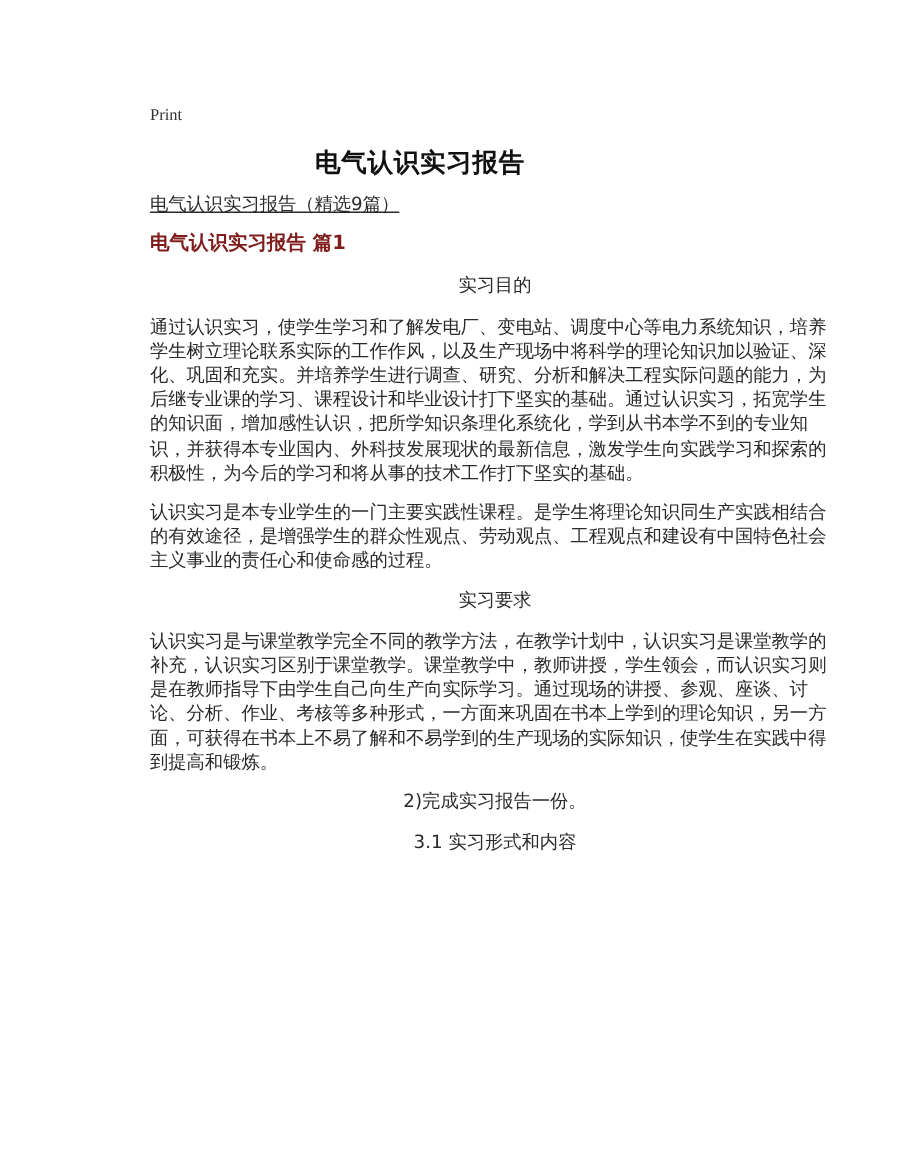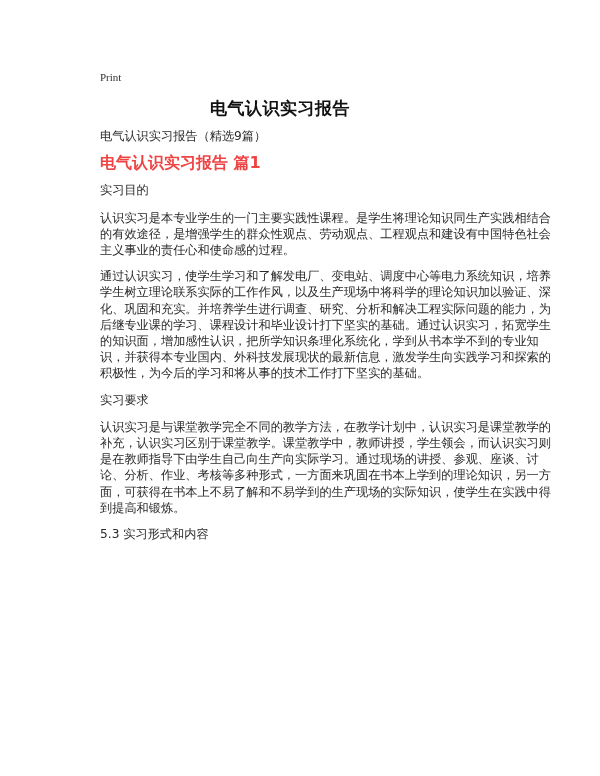--- a/index.html
+++ b/index.html
@@ -2,34 +2,35 @@
 <html><head>
   <meta charset="utf-8">
   <style>
     html, body { margin: 0; padding: 0; background: #ffffff; }
     body { width: 600px; height: 776px; overflow: hidden; position: relative; font-family: "DejaVu Sans", sans-serif; color: #222; }
     .page { position: absolute; left: 0; top: 0; width: 600px; height: 776px; margin-left: 12px; }
     .print-label { position: absolute; left: 88px; top: 71px; font-family: "Liberation Serif", serif; font-size: 11px; color: #333; }
     .doc-title { position: absolute; left: 0; width: 536px; top: 97px; text-align: center; font-size: 17px; font-weight: bold; color: #111; letter-spacing: 0.5px; }
     .content { position: absolute; left: 88px; top: 128px; width: 460px; font-size: 12.2px; line-height: 16.2px; color: #2a2a2a; }
     .p { margin: 0 0 10px 0; }
-    .subtitle { margin-bottom: 11px; }
-    .section-heading { font-weight: bold; font-size: 16px; margin-bottom: 11px; color: #ef4444; }
-    .tight { margin-bottom: 11px; }
+    .subtitle { margin-bottom: 11px; text-decoration: underline; }
+    .section-heading { font-weight: bold; font-size: 13px; margin-bottom: 11px; color: #7f1d1d; }
+    .tight { margin-bottom: 11px; text-align: center; }
   </style>
 </head>
 <body>
 
 <div class="page">
   <div class="print-label">Print</div>
   <div class="doc-title">电气认识实习报告</div>
 
   <div class="content">
     <div class="p subtitle">电气认识实习报告（精选9篇）</div>
     <div class="section-heading">电气认识实习报告 篇1</div>
     <div class="p tight">实习目的</div>
+    <div class="p">通过认识实习，使学生学习和了解发电厂、变电站、调度中心等电力系统知识，培养学生树立理论联系实际的工作作风，以及生产现场中将科学的理论知识加以验证、深化、巩固和充实。并培养学生进行调查、研究、分析和解决工程实际问题的能力，为后继专业课的学习、课程设计和毕业设计打下坚实的基础。通过认识实习，拓宽学生的知识面，增加感性认识，把所学知识条理化系统化，学到从书本学不到的专业知识，并获得本专业国内、外科技发展现状的最新信息，激发学生向实践学习和探索的积极性，为今后的学习和将从事的技术工作打下坚实的基础。</div>
     <div class="p">认识实习是本专业学生的一门主要实践性课程。是学生将理论知识同生产实践相结合的有效途径，是增强学生的群众性观点、劳动观点、工程观点和建设有中国特色社会主义事业的责任心和使命感的过程。</div>
-    <div class="p">通过认识实习，使学生学习和了解发电厂、变电站、调度中心等电力系统知识，培养学生树立理论联系实际的工作作风，以及生产现场中将科学的理论知识加以验证、深化、巩固和充实。并培养学生进行调查、研究、分析和解决工程实际问题的能力，为后继专业课的学习、课程设计和毕业设计打下坚实的基础。通过认识实习，拓宽学生的知识面，增加感性认识，把所学知识条理化系统化，学到从书本学不到的专业知识，并获得本专业国内、外科技发展现状的最新信息，激发学生向实践学习和探索的积极性，为今后的学习和将从事的技术工作打下坚实的基础。</div>
     <div class="p tight">实习要求</div>
     <div class="p">认识实习是与课堂教学完全不同的教学方法，在教学计划中，认识实习是课堂教学的补充，认识实习区别于课堂教学。课堂教学中，教师讲授，学生领会，而认识实习则是在教师指导下由学生自己向生产向实际学习。通过现场的讲授、参观、座谈、讨论、分析、作业、考核等多种形式，一方面来巩固在书本上学到的理论知识，另一方面，可获得在书本上不易了解和不易学到的生产现场的实际知识，使学生在实践中得到提高和锻炼。</div>
-    <div class="p tight">5.3 实习形式和内容</div>
+    <div class="p tight">2)完成实习报告一份。</div>
+    <div class="p tight">3.1 实习形式和内容</div>
   </div>
 </div>
 
 </body></html>

